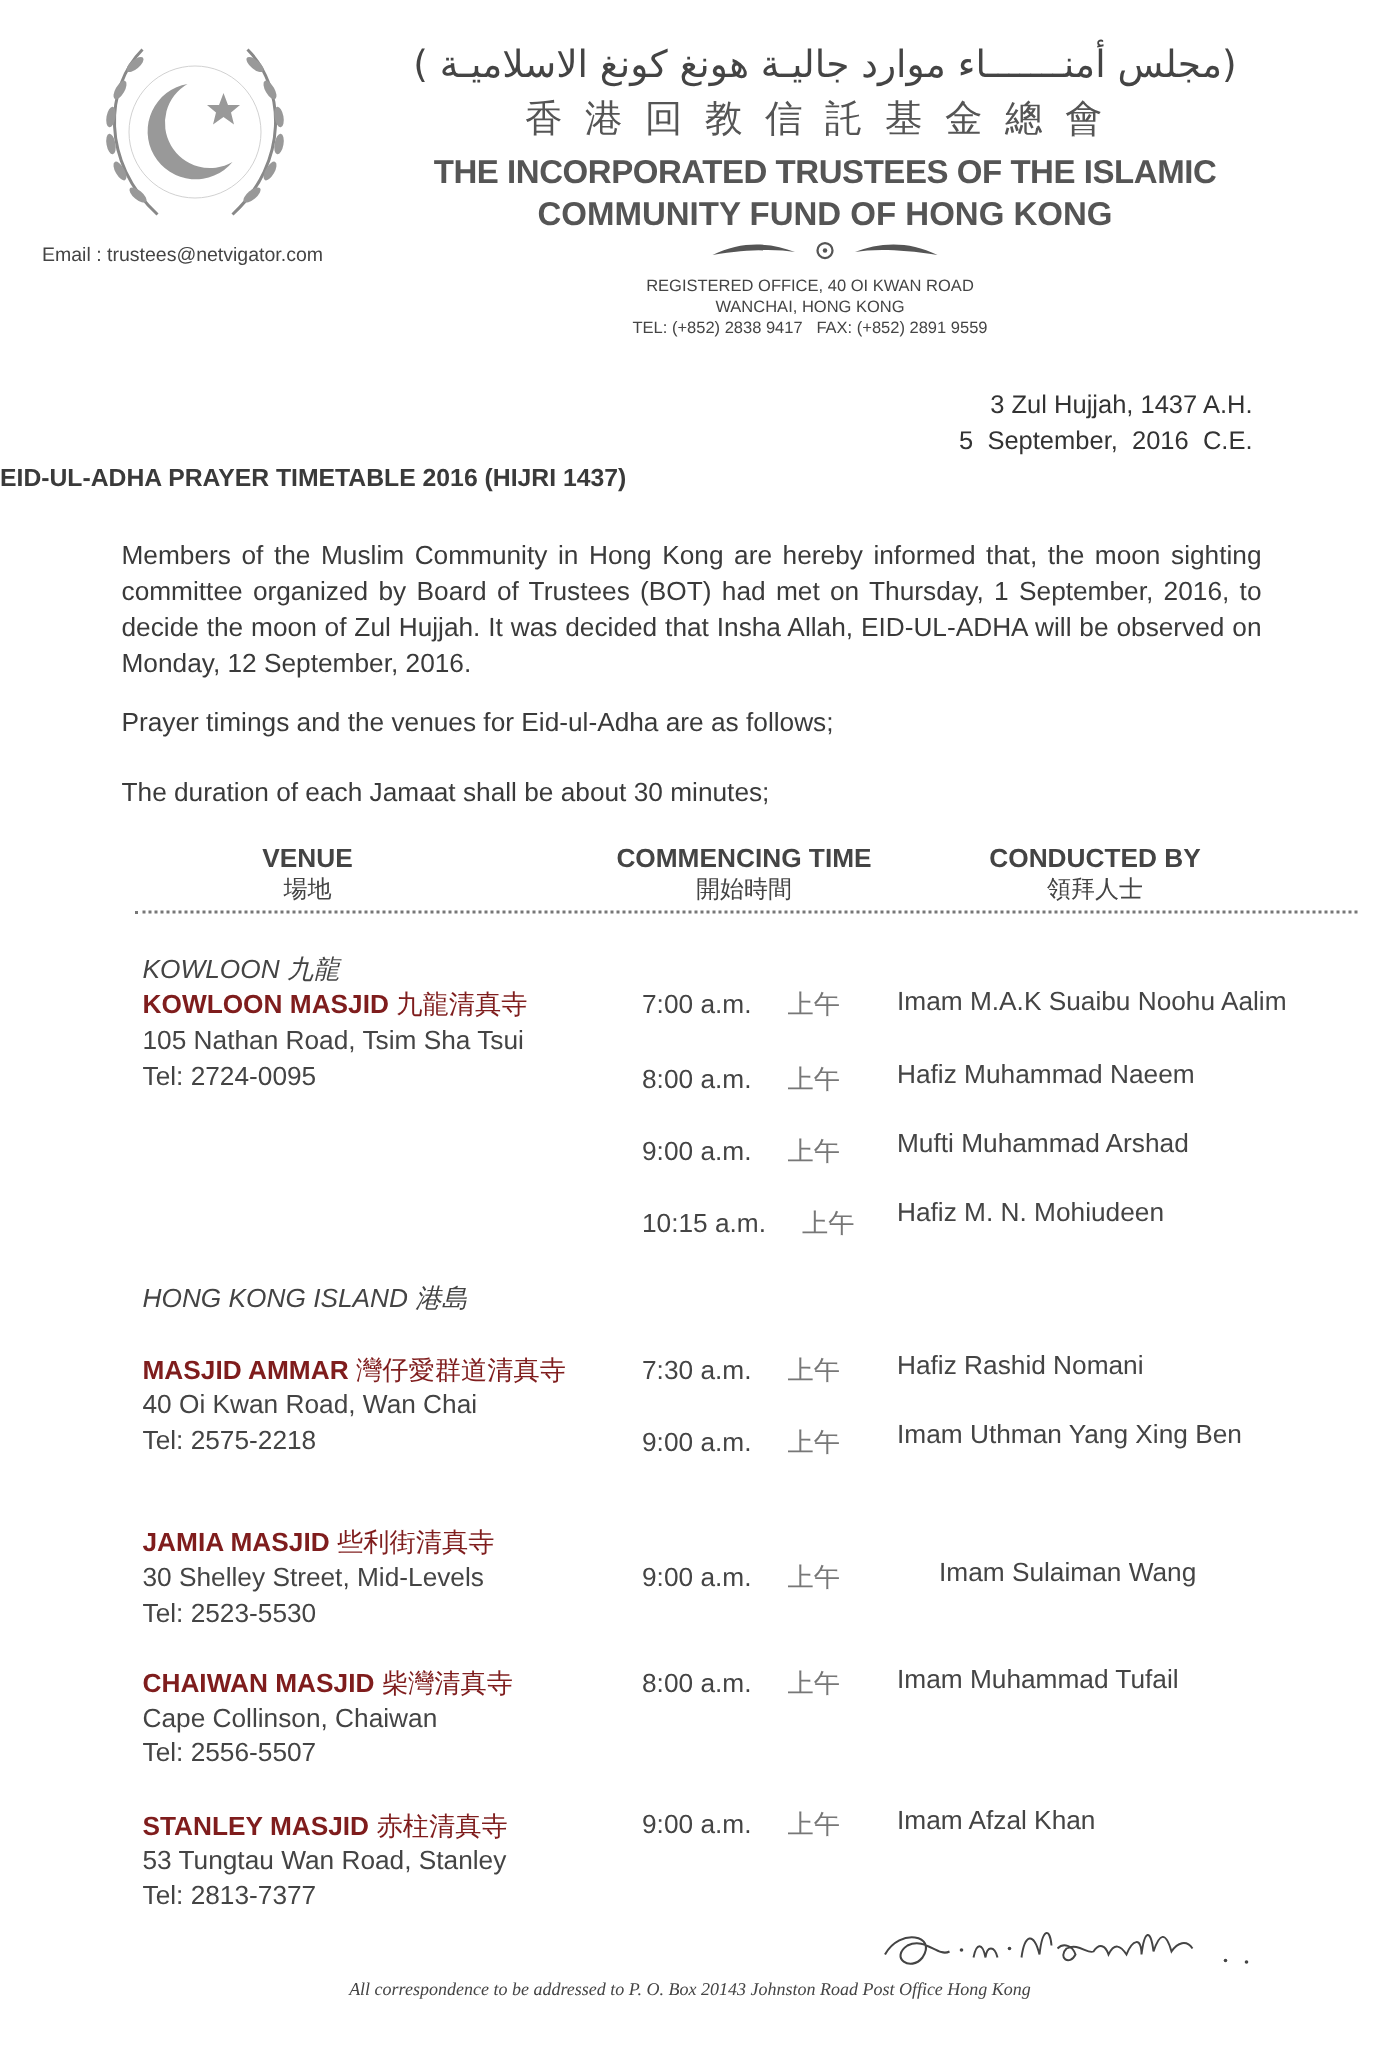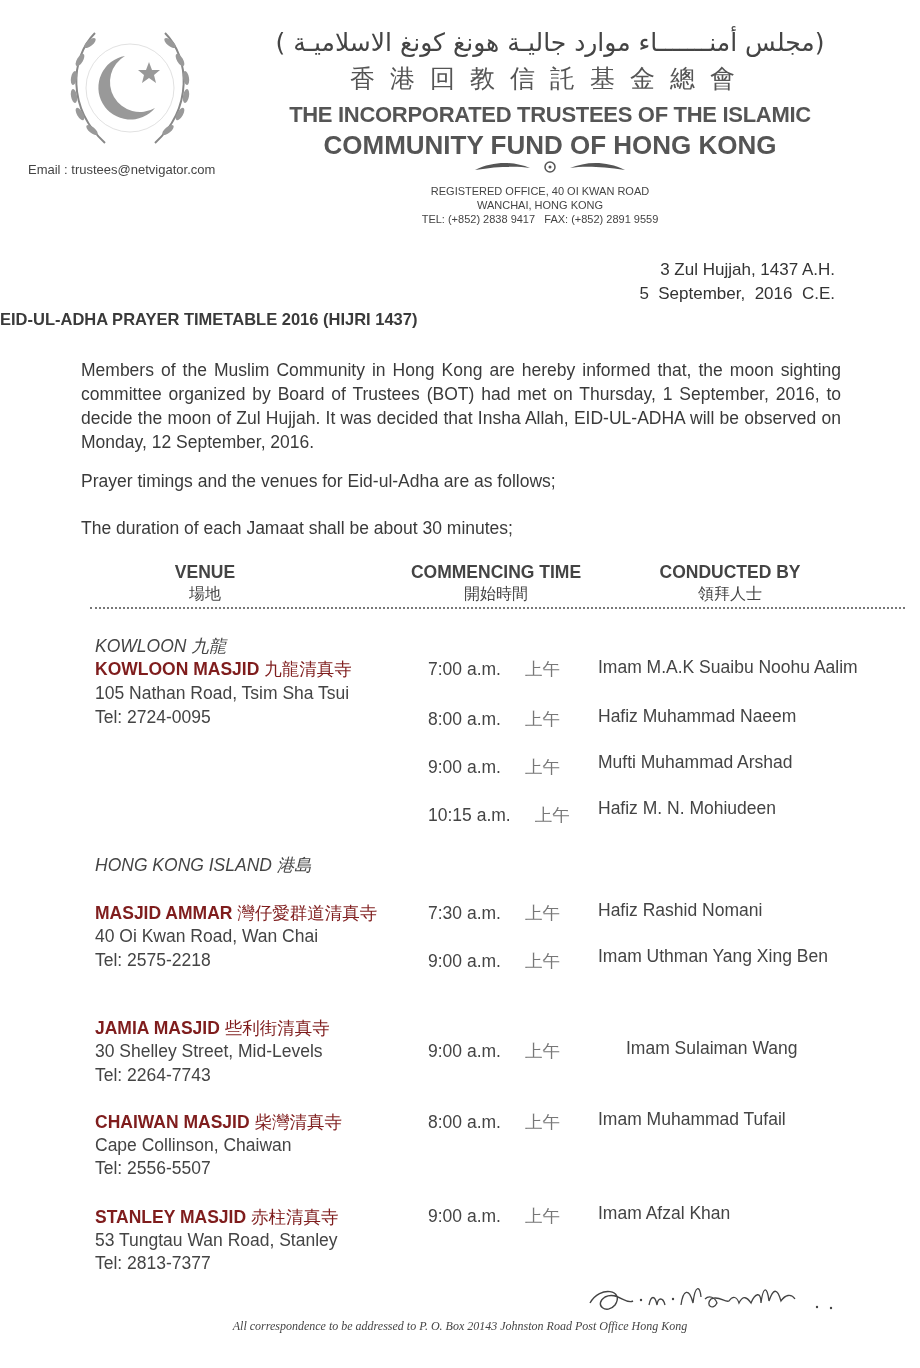--- a/index.html
+++ b/index.html
@@ -6,21 +6,21 @@
   body { width:920px; height:1368px; position:relative; overflow:hidden;
          font-family:"Liberation Sans", "DejaVu Sans", sans-serif; color:#3a3a3a; }
   .abs { position:absolute; }
   #logo { left:55px; top:18px; width:150px; height:140px; }
   #email { left:28px; top:162px; font-size:13px; color:#444; }
   #arabic { left:230px; top:28px; width:640px; text-align:center; font-size:25px; color:#444;
             font-family:"DejaVu Sans", sans-serif; direction:rtl; white-space:nowrap; letter-spacing:1px; }
   #chinese-name { left:230px; top:62px; width:640px; text-align:center; font-size:25px; color:#555;
                   letter-spacing:15px; font-family:"DejaVu Serif", serif; }
   #org-line1 { left:230px; top:102px; width:640px; text-align:center; font-size:22px; font-weight:bold; color:#555; letter-spacing:-0.3px; }
-  #org-line2 { left:230px; top:130px; width:640px; text-align:center; font-size:26px; font-weight:bold; color:#555; }
+  #org-line2 { left:230px; top:130px; width:640px; text-align:center; font-size:22px; font-weight:bold; color:#555; }
   #ornament { left:470px; top:158px; width:160px; height:20px; }
   #addr { left:380px; top:184px; width:320px; text-align:center; font-size:11px; line-height:14px; color:#444; }
   #dates { right:85px; top:258px; text-align:right; font-size:17px; line-height:24px; color:#333; }
   #doc-title { left:0; top:310px; width:920px; text-align:left; font-size:16.5px; font-weight:bold; color:#3a3a3a; }
   .para { left:81px; width:760px; font-size:17.5px; line-height:24px; color:#3a3a3a; text-align:justify; }
   #p1 { top:358px; }
   #p2 { top:469px; }
   #p3 { top:516px; }
   .hdr { font-size:17.5px; font-weight:bold; text-align:center; color:#444; line-height:22px; }
   .hdr .zh { font-weight:normal; font-size:16px; }
@@ -130,21 +130,21 @@
 <div id="masjid-ammar-name" class="abs venue-name" style="top:901px;"><span>MASJID AMMAR</span> <span class="zh">灣仔愛群道清真寺</span></div>
 <div class="abs venue-line" style="top:926px;">40 Oi Kwan Road, Wan Chai</div>
 <div class="abs venue-line" style="top:950px;">Tel: 2575-2218</div>
 <div class="abs time" style="top:901px;"><span>7:30 a.m.</span><span class="zh">上午</span></div>
 <div class="abs cond" style="top:900px;">Hafiz Rashid Nomani</div>
 <div class="abs time" style="top:949px;"><span>9:00 a.m.</span><span class="zh">上午</span></div>
 <div class="abs cond" style="top:946px;">Imam Uthman Yang Xing Ben</div>
 
 <div class="abs venue-name" style="top:1016px;"><span>JAMIA MASJID</span> <span class="zh">些利街清真寺</span></div>
 <div class="abs venue-line" style="top:1041px;">30 Shelley Street, Mid-Levels</div>
-<div class="abs venue-line" style="top:1065px;">Tel: 2264-7743</div>
+<div class="abs venue-line" style="top:1065px;">Tel: 2523-5530</div>
 <div class="abs time" style="top:1039px;"><span>9:00 a.m.</span><span class="zh">上午</span></div>
 <div class="abs cond" style="top:1038px;margin-left:28px;">Imam Sulaiman Wang</div>
 
 <div class="abs venue-name" style="top:1110px;"><span>CHAIWAN MASJID</span> <span class="zh">柴灣清真寺</span></div>
 <div class="abs venue-line" style="top:1135px;">Cape Collinson, Chaiwan</div>
 <div class="abs venue-line" style="top:1158px;">Tel: 2556-5507</div>
 <div class="abs time" style="top:1110px;"><span>8:00 a.m.</span><span class="zh">上午</span></div>
 <div class="abs cond" style="top:1109px;">Imam Muhammad Tufail</div>
 
 <div class="abs venue-name" style="top:1205px;"><span>STANLEY MASJID</span> <span class="zh">赤柱清真寺</span></div>

